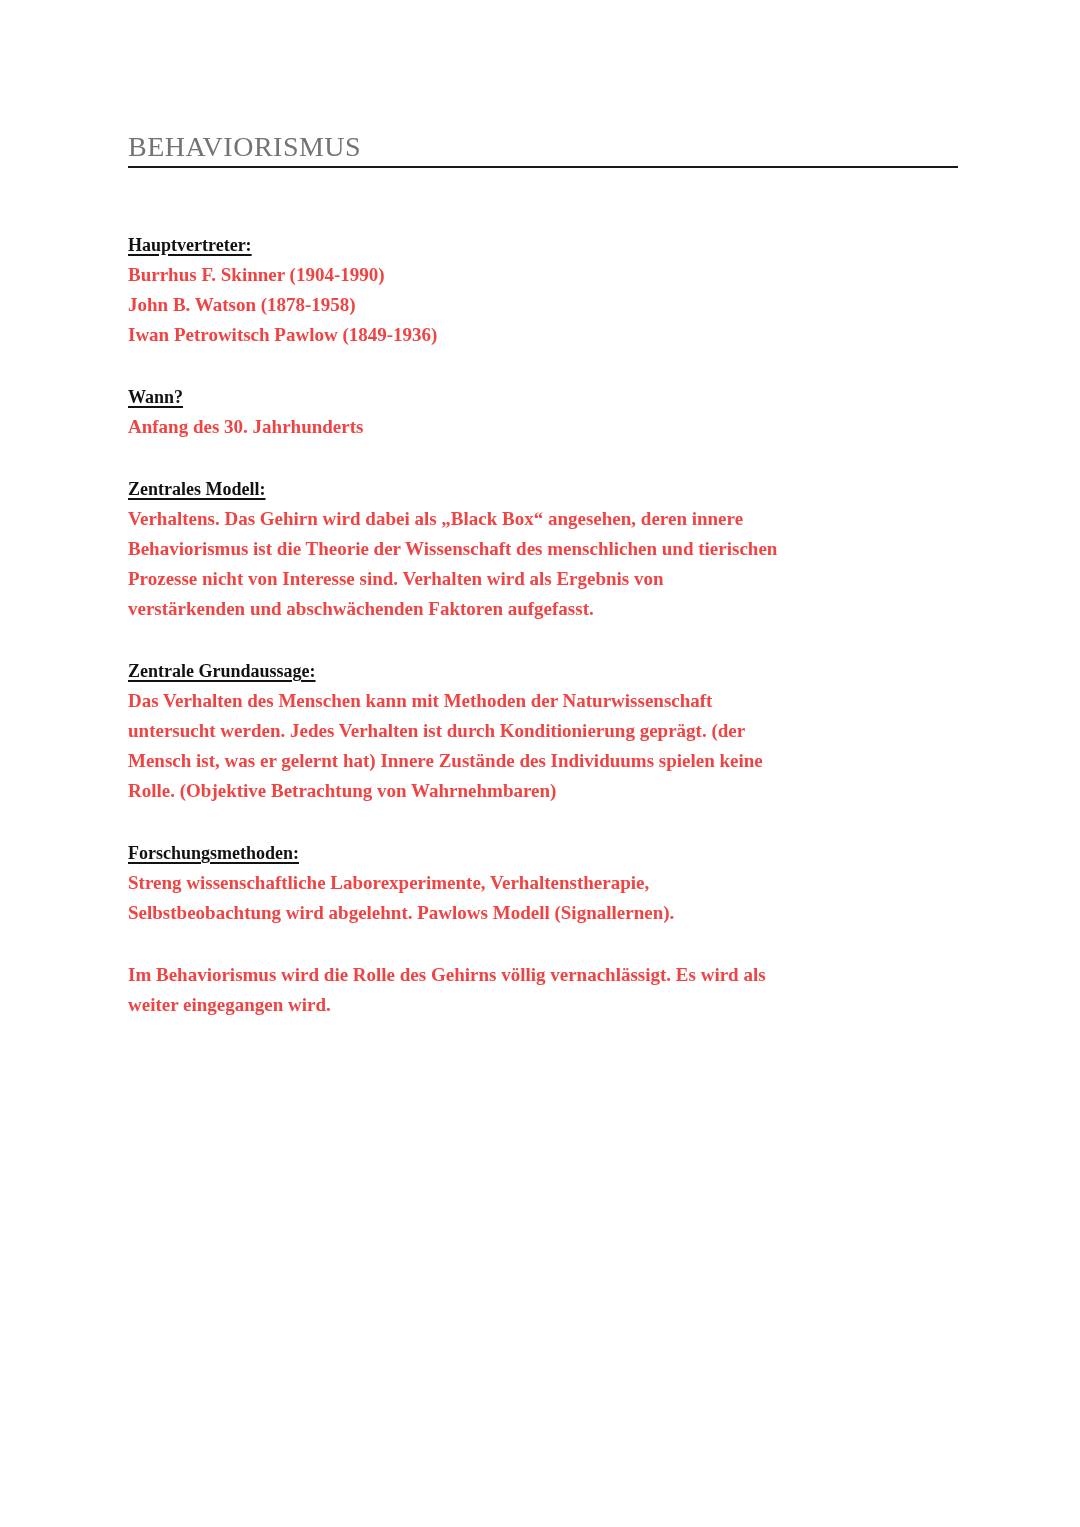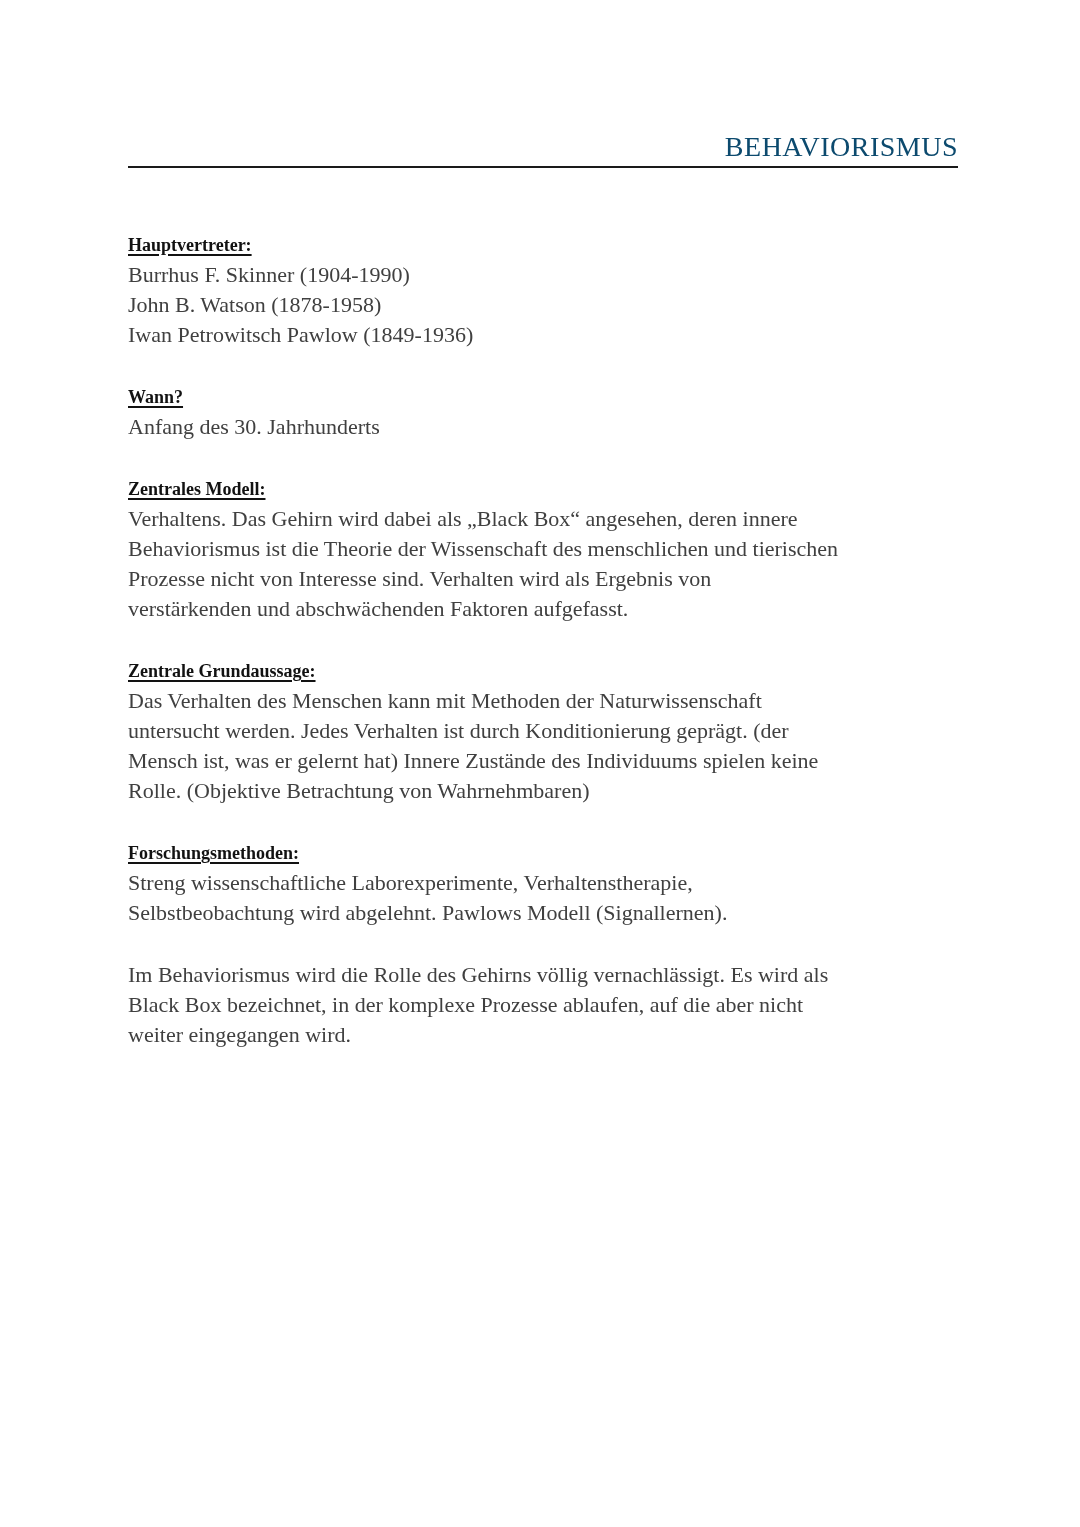--- a/index.html
+++ b/index.html
@@ -16,46 +16,47 @@
     font-family: "Liberation Serif", serif;
     color: #141414;
   }
   .content {
     position: absolute;
     top: 130px;
     left: 128px;
     width: 830px;
   }
   .doc-title {
-    text-align: right;
+    text-align: left;
     font-size: 28px;
     line-height: 33px;
     letter-spacing: 0.5px;
     padding-bottom: 3px;
     border-bottom: 2px solid #1a1a1a;
     margin-bottom: 62px;
-    color: #0c4a6e;
+    color: #737373;
   }
   .section {
     margin-bottom: 32px;
   }
   .section-heading {
     font-size: 18px;
     line-height: 30px;
     font-weight: bold;
     text-decoration: underline;
     text-decoration-thickness: 2px;
     text-underline-offset: 3px;
     color: #121212;
   }
   .line {
-    font-size: 22px;
+    font-size: 19px;
     line-height: 30px;
-    color: #404040;
+    color: #ef4444;
     white-space: nowrap;
+    font-weight: bold;
   }
 </style>
 </head>
 <body>
 
 <div class="page">
   <div class="content">
 
     <div class="doc-title">BEHAVIORISMUS</div>
 
@@ -88,18 +89,17 @@
     </div>
 
     <div class="section">
       <div class="section-heading">Forschungsmethoden:</div>
       <div class="line">Streng wissenschaftliche Laborexperimente, Verhaltenstherapie,</div>
       <div class="line">Selbstbeobachtung wird abgelehnt. Pawlows Modell (Signallernen).</div>
     </div>
 
     <div class="section">
       <div class="line">Im Behaviorismus wird die Rolle des Gehirns völlig vernachlässigt. Es wird als</div>
-      <div class="line">Black Box bezeichnet, in der komplexe Prozesse ablaufen, auf die aber nicht</div>
       <div class="line">weiter eingegangen wird.</div>
     </div>
 
   </div>
 </div>
 
 </body></html>

